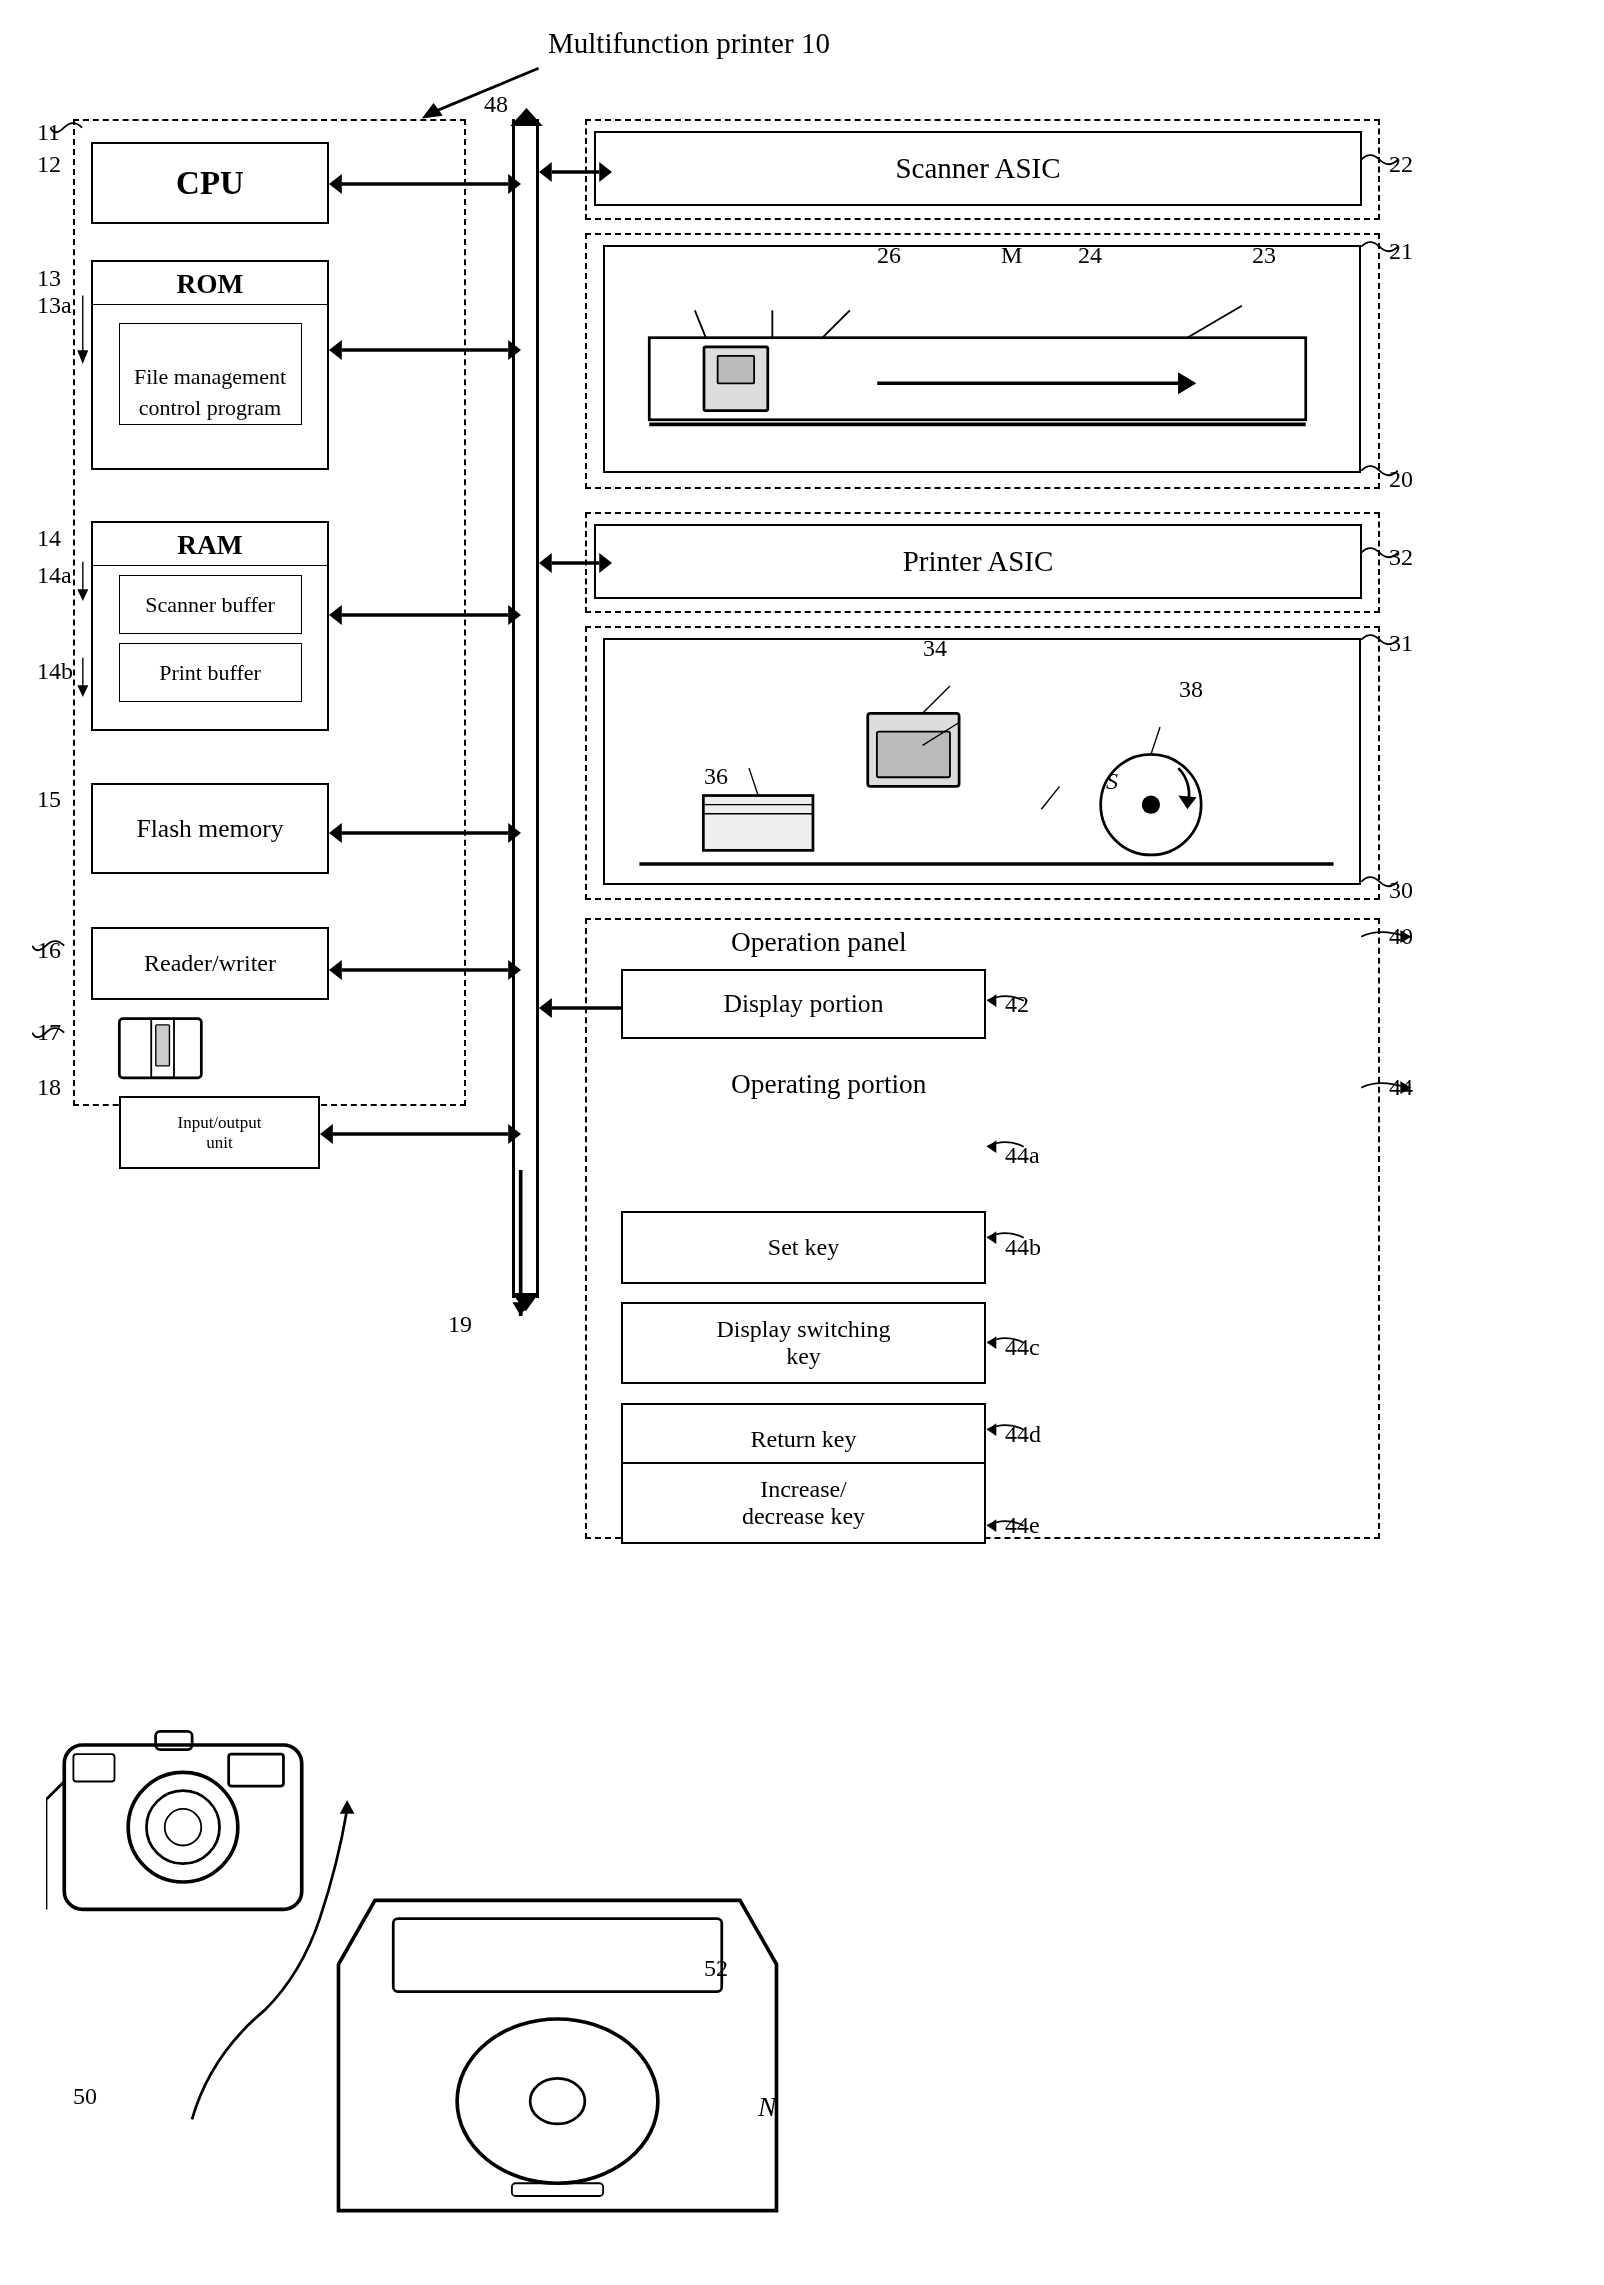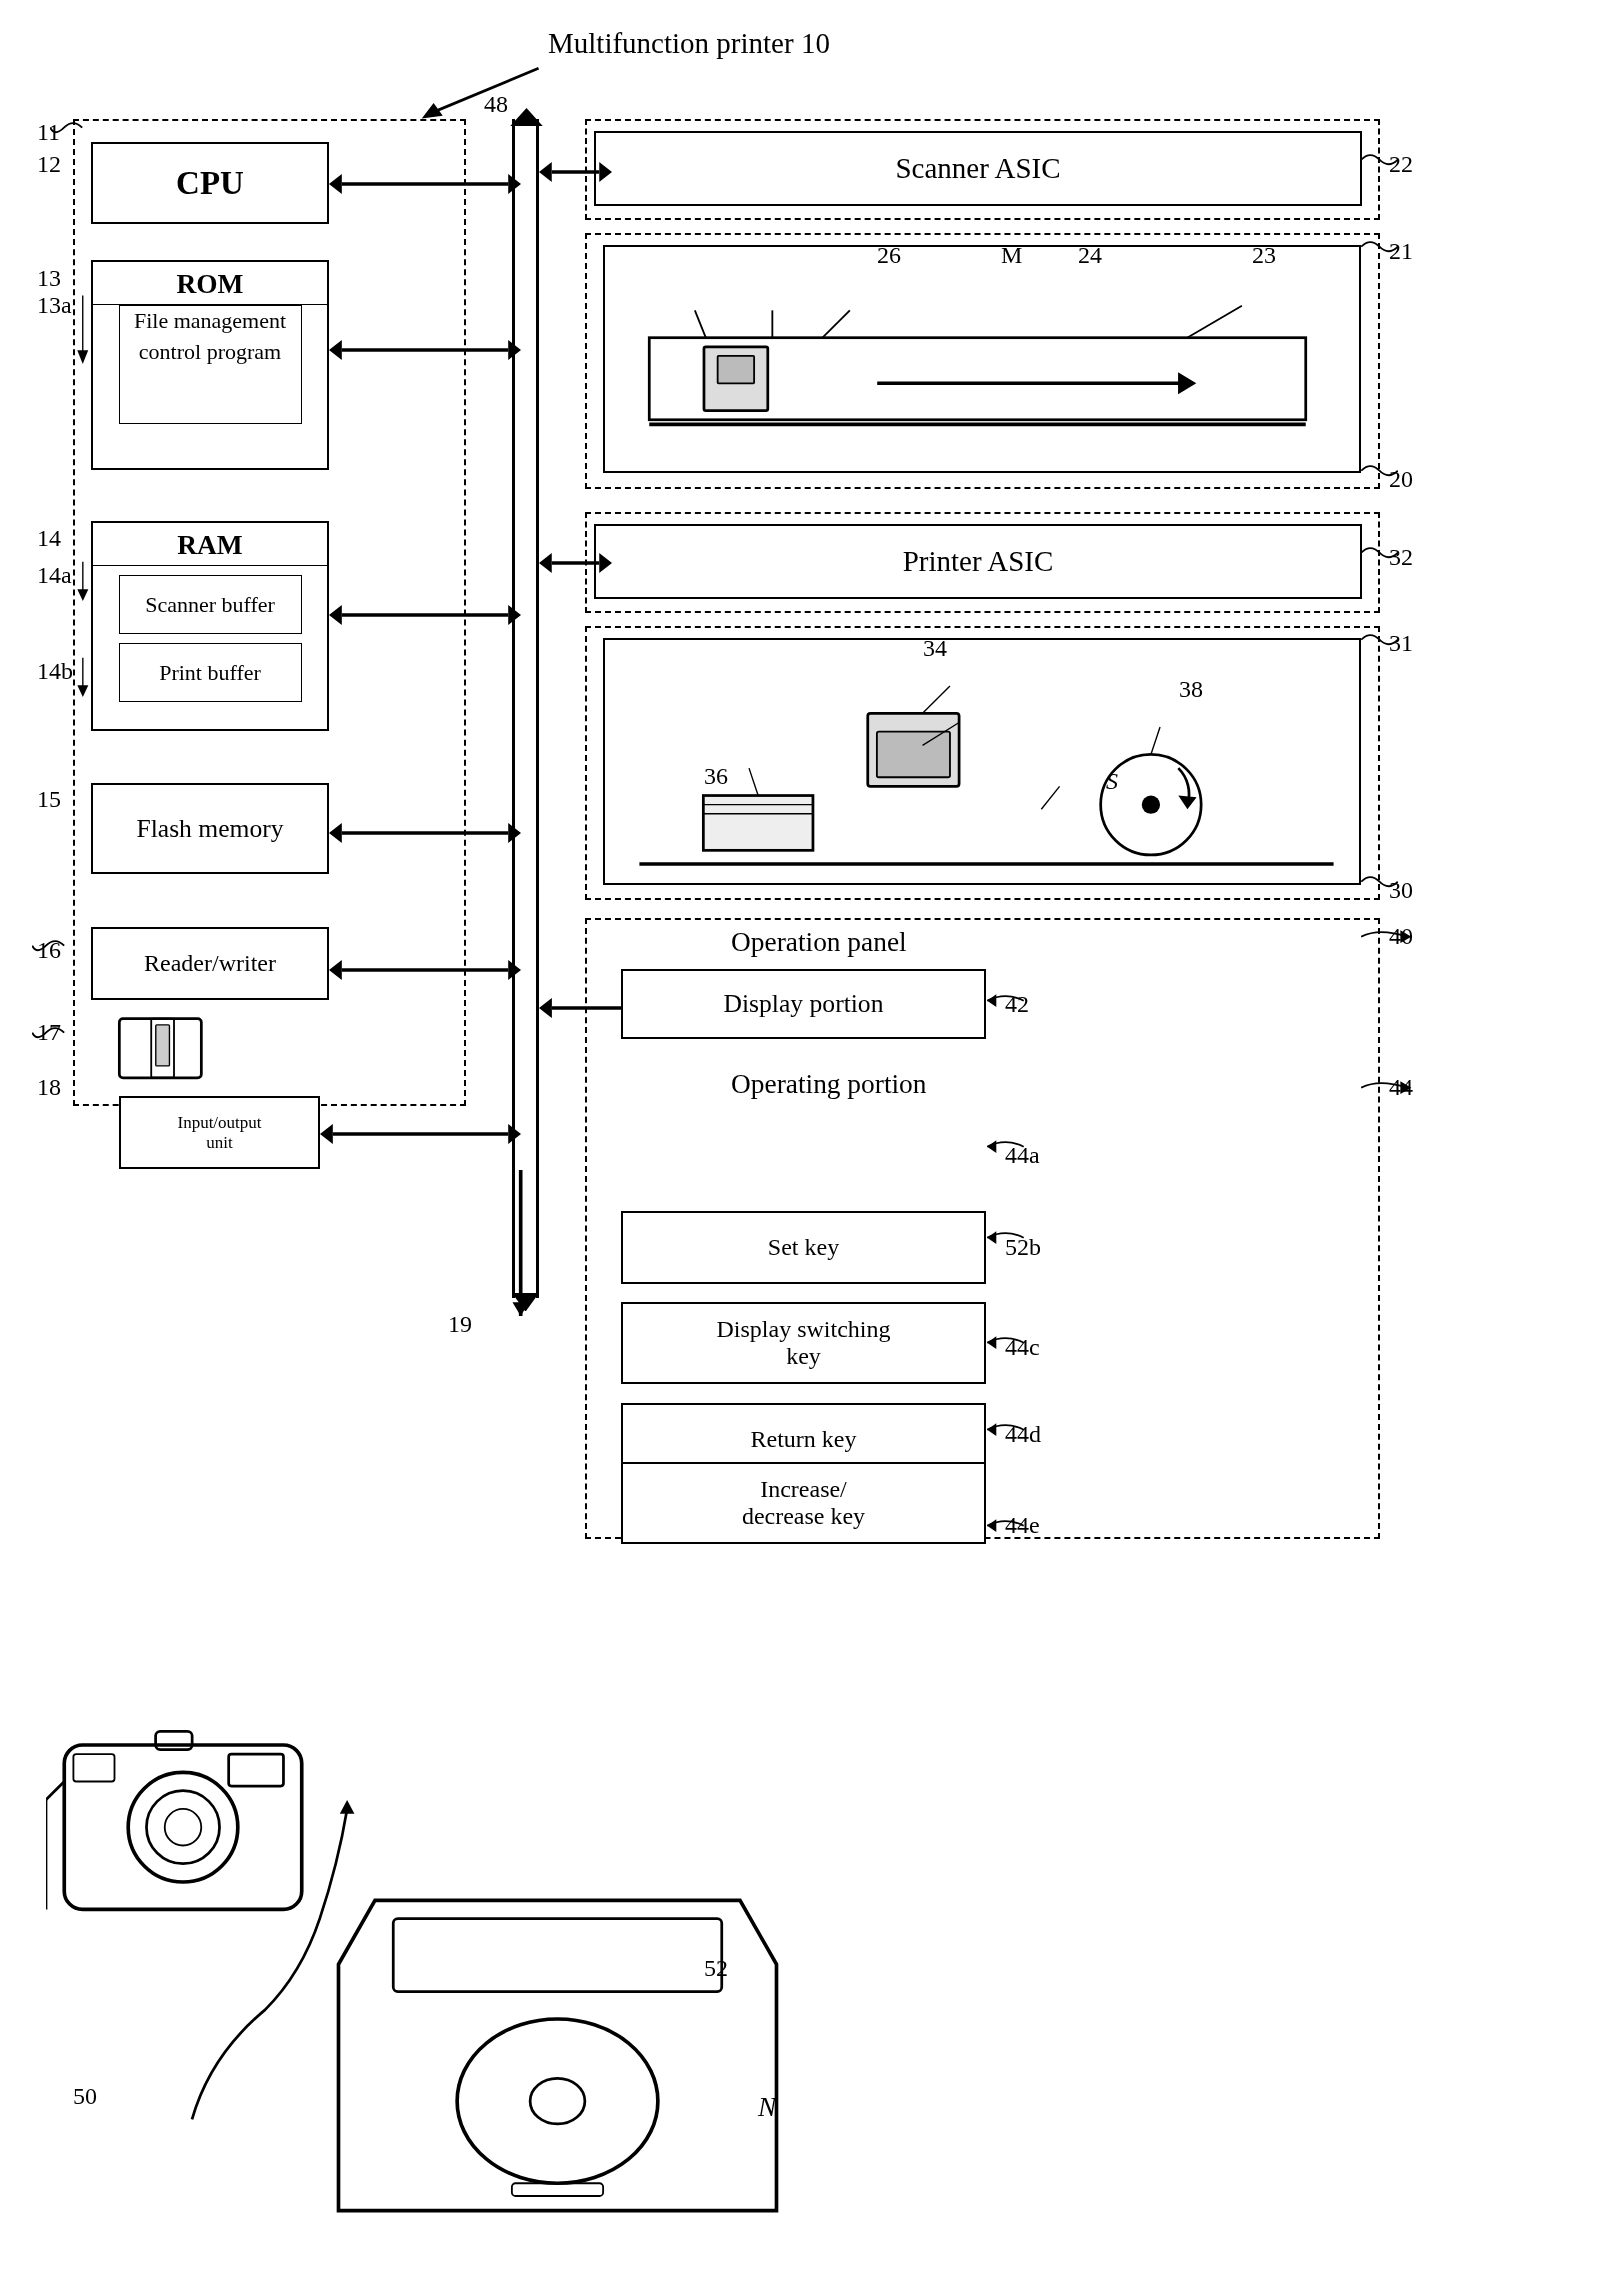--- a/index.html
+++ b/index.html
@@ -73,26 +73,26 @@
       background: #fff;
     }
     .rom-box-title {
       font-size: 27.4px;
       font-weight: bold;
       text-align: center;
       padding: 7.3px 0 3.7px 0;
       border-bottom: 1.8px solid #000;
     }
     .rom-inner-box {
-      margin: 0 auto;
+      margin: 18px auto;
       width: 183px;
-      height: 119px;
+      height: 102px;
       border: 1.8px solid #000;
       display: flex;
-      align-items: flex-start;
+      align-items: flex-end;
       justify-content: center;
       text-align: center;
       font-size: 22px;
       line-height: 1.4;
     }
 
     
     .lbl-14 { position: absolute; top: 525px; left: 37px; font-size: 24px; }
     .lbl-14a { position: absolute; top: 562px; left: 37px; font-size: 24px; }
     .lbl-14b { position: absolute; top: 658px; left: 37px; font-size: 24px; }
@@ -680,21 +680,21 @@
 
   <div class="lbl-44">44</div>
 
 
   <div class="lbl-44a">44a</div>
 
   <div class="key-box set-key-box">
     <span>Set key</span>
   </div>
 
-  <div class="lbl-44b">52b</div>
+  <div class="lbl-44b">44b</div>
 
   <div class="key-box display-switch-box">
     <span style="white-space:pre-line;text-align:center;">Display switching
 key</span>
   </div>
 
   <div class="lbl-44c">44c</div>
 
   <div class="key-box return-key-box">
     <span>Return key</span>

